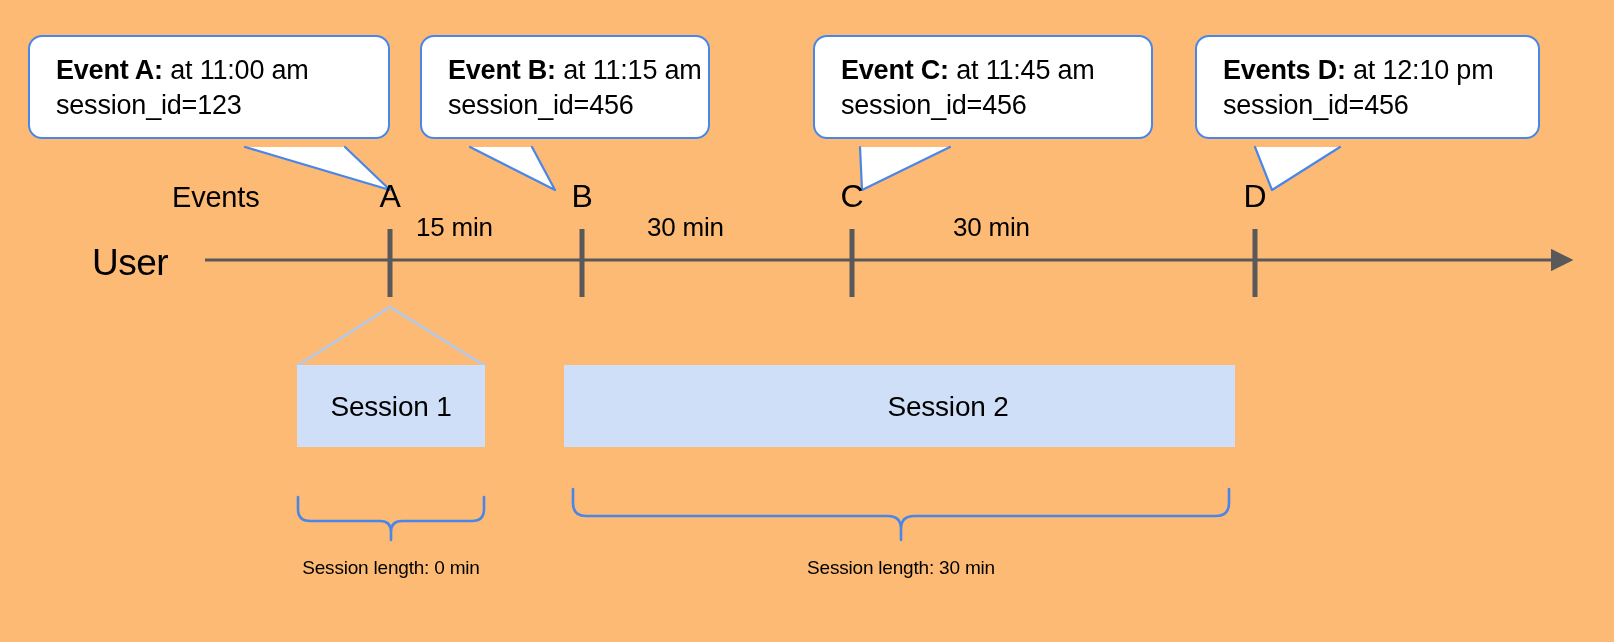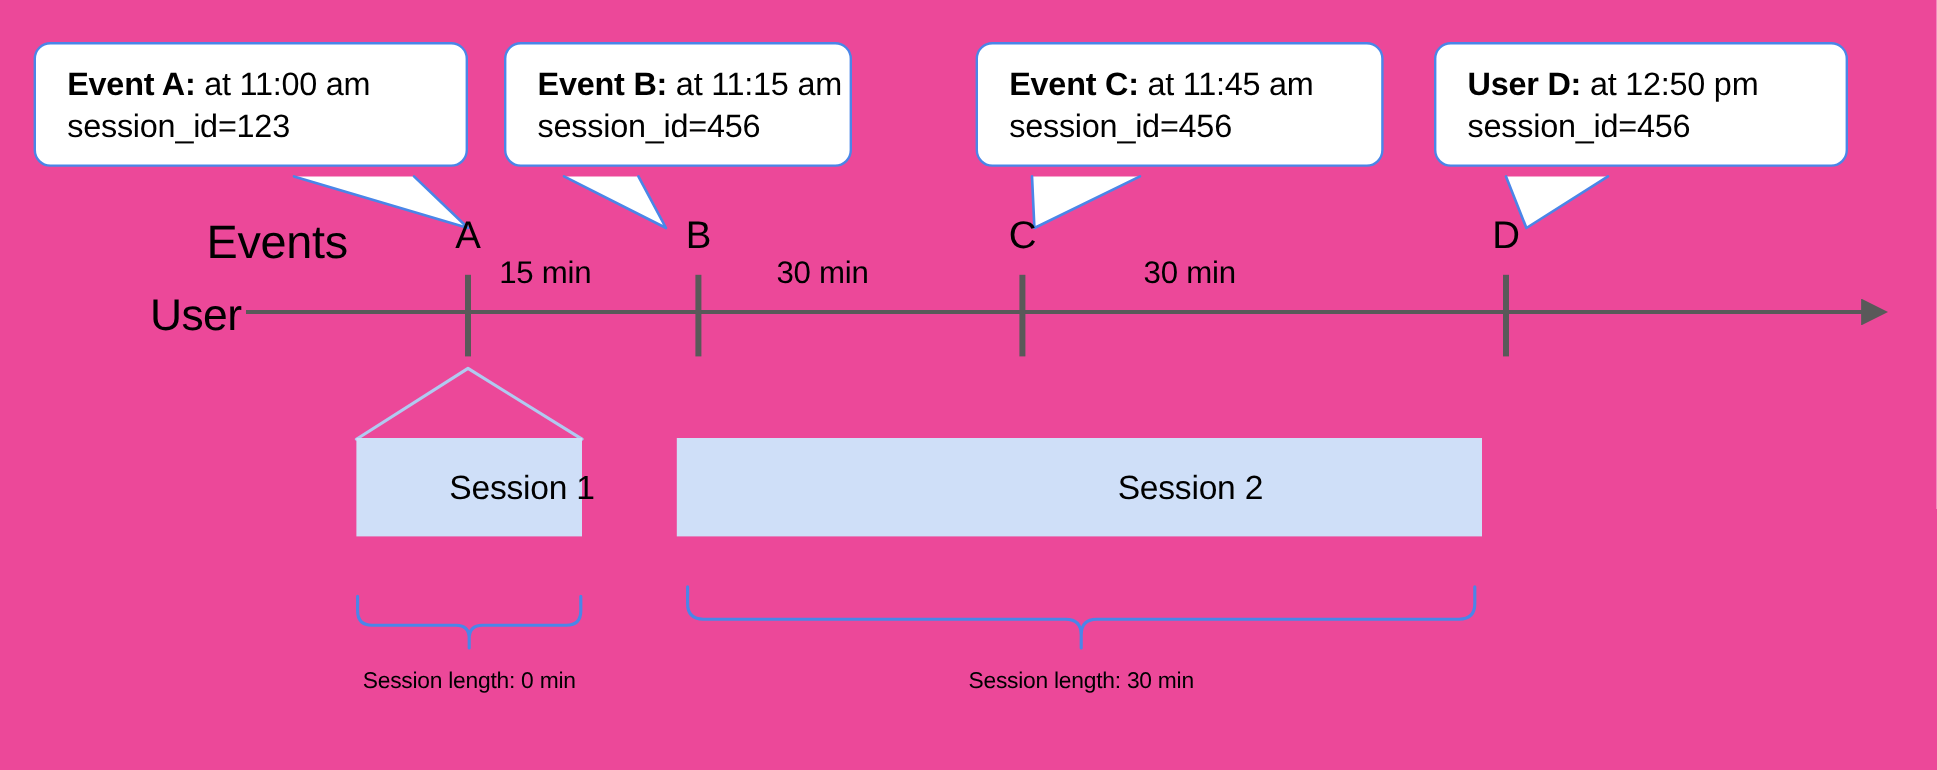--- a/index.html
+++ b/index.html
@@ -8,21 +8,21 @@
     background: #ffffff;
   }
   body {
     font-family: "Liberation Sans", sans-serif;
     color: #000000;
   }
   #canvas {
     position: relative;
     width: 1614px;
     height: 642px;
-    background: #ec4899;
+    background: #fdba74;
     overflow: hidden;
   }
   #vector-layer {
     position: absolute;
     left: 0;
     top: 0;
     width: 1614px;
     height: 642px;
   }
 
@@ -45,40 +45,38 @@
 
   
   .lbl {
     position: absolute;
     white-space: nowrap;
     z-index: 2;
   }
   .user-label {
     font-size: 37px;
     letter-spacing: -0.5px;
-    margin-left: 33px;
   }
   .events-label {
-    font-size: 39px;
+    font-size: 29px;
     letter-spacing: -0.2px;
   }
   .event-marker-label {
     font-size: 32px;
     letter-spacing: -0.3px;
     text-align: center;
   }
   .gap-label {
     font-size: 26px;
     letter-spacing: -0.2px;
   }
   .session-bar-label {
     font-size: 28px;
     letter-spacing: -0.2px;
     text-align: center;
-    padding-left: 44px;
   }
   .session-len-label {
     font-size: 19px;
     letter-spacing: -0.2px;
     text-align: center;
   }
 </style>
 </head>
 <body>
 
@@ -142,21 +140,21 @@
     <span class="ttl">Event B:</span><span> at 11:15 am</span>
     <span class="ln2">session_id=456</span>
   </div>
 
   <div class="callout" style="left:800px; top:35px;  width:340px;margin-left:13px;">
     <span class="ttl">Event C:</span><span> at 11:45 am</span>
     <span class="ln2">session_id=456</span>
   </div>
 
   <div class="callout" style="left:1195px; top:35px; width:345px;">
-    <span class="ttl">User D:</span><span> at 12:50 pm</span>
+    <span class="ttl">Events D:</span><span> at 12:10 pm</span>
     <span class="ln2">session_id=456</span>
   </div>
 
   <div class="lbl user-label" style="left:92px; top:242px;">User</div>
   <div class="lbl events-label" style="left:172px; top:181px;">Events</div>
 
   <div class="lbl event-marker-label" style="left:360px;  top:178px; width:60px;">A</div>
   <div class="lbl event-marker-label" style="left:552px;  top:178px; width:60px;">B</div>
   <div class="lbl event-marker-label" style="left:822px;  top:178px; width:60px;">C</div>
   <div class="lbl event-marker-label" style="left:1225px; top:178px; width:60px;">D</div>

